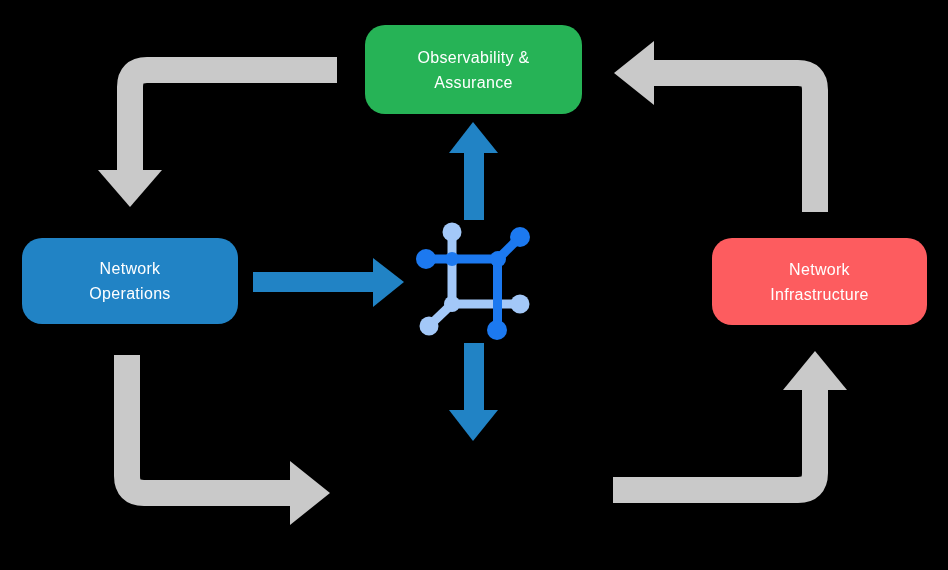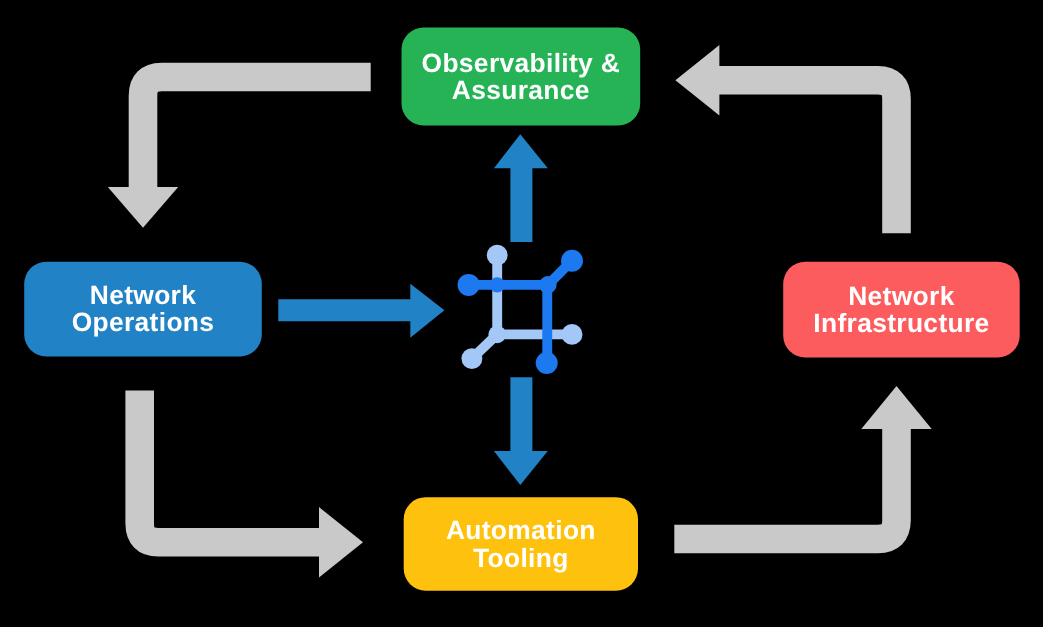--- a/index.html
+++ b/index.html
@@ -26,23 +26,23 @@
   .node {
     position: absolute;
     border-radius: 20px;
     display: flex;
     align-items: center;
     justify-content: center;
     text-align: center;
   }
   .node-label {
     color: #ffffff;
-    font-size: 24px;
+    font-size: 16px;
     line-height: 25px;
-    font-weight: 700;
+    font-weight: 400;
     letter-spacing: 0.3px;
     white-space: pre-line;
   }
   .node-observability { left: 365px; top: 25px;  width: 217px; height: 89px; }
   .node-operations    { left: 22px;  top: 238px; width: 216px; height: 86px; }
   .node-infrastructure{ left: 712px; top: 238px; width: 215px; height: 87px; }
   .node-automation    { left: 367px; top: 452px; width: 213px; height: 85px; }
 </style>
 </head>
 <body>
@@ -115,18 +115,14 @@
   <div class="node node-operations" style="background: rgb(33, 131, 197);">
     <span class="node-label">Network
 Operations</span>
   </div>
 
   <div class="node node-infrastructure" style="background: rgb(253, 92, 95);">
     <span class="node-label">Network
 Infrastructure</span>
   </div>
 
-  <div class="node node-automation" style="background: rgb(254, 193, 13);">
-    <span class="node-label">Automation
-Tooling</span>
-  </div>
 
 </div>
 
 </body></html>

